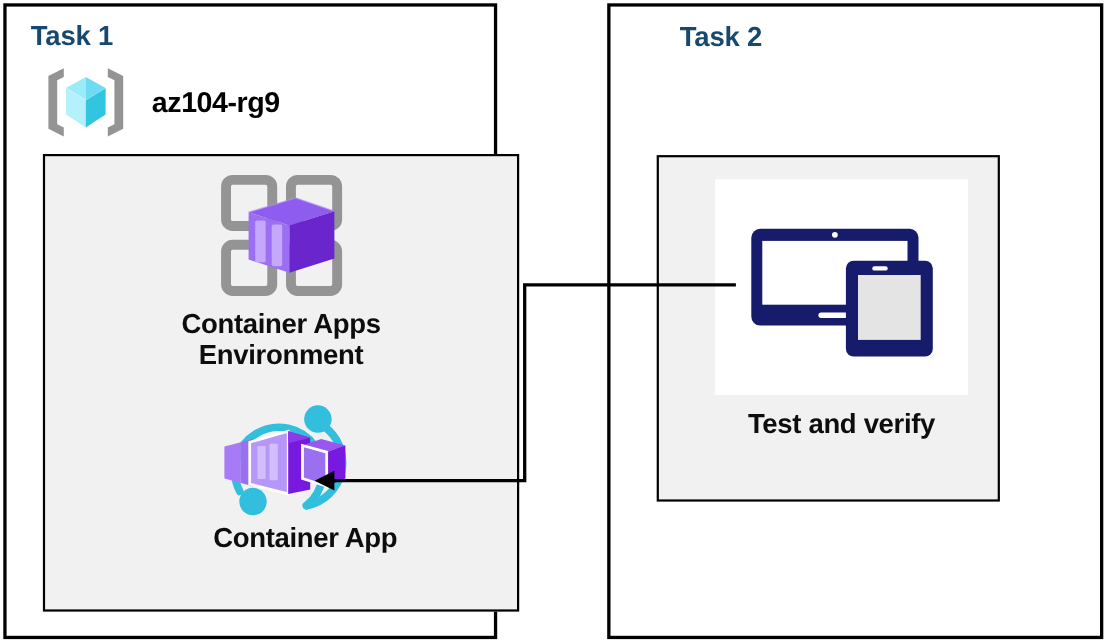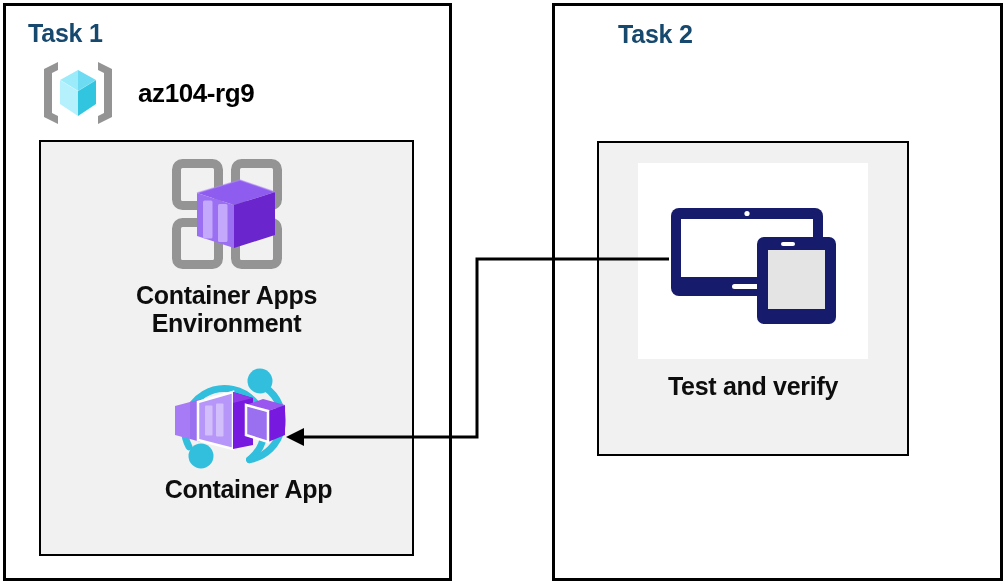--- a/index.html
+++ b/index.html
@@ -58,21 +58,21 @@
     white-space: nowrap;
   }
 
   
   .gray-panel {
     position: absolute;
     background: #f1f1f1;
     border: 2px solid #000000;
     box-sizing: border-box;
   }
-  #task1-panel { left: 39px;  top: 140px; width: 375px; height: 416px; }
+  #task1-panel { left: 39px;  top: 140px; width: 433px; height: 416px; }
   #task2-panel { left: 597px; top: 141px; width: 312px; height: 315px; }
 
   
   .node {
     position: absolute;
     display: flex;
     flex-direction: column;
     align-items: center;
     width: 100%;
     left: 0;
@@ -87,21 +87,21 @@
     white-space: pre-line;
   }
 
   #node-cae { top: 9px; }
   #node-cae .node-label { margin-top: 4px; }
 
   #node-ca { top: 219px; }
   #node-ca .node-label { margin-top: 2px; margin-left: 44px; }
 
   
-  #node-test { top: 20px; }
+  #node-test { top: 20px; padding-left: 12px; }
   #devices-plate {
     width: 230px;
     height: 196px;
     background: #ffffff;
     display: flex;
     align-items: center;
     justify-content: center;
   }
   #node-test .node-label { margin-top: 13px; }
 

